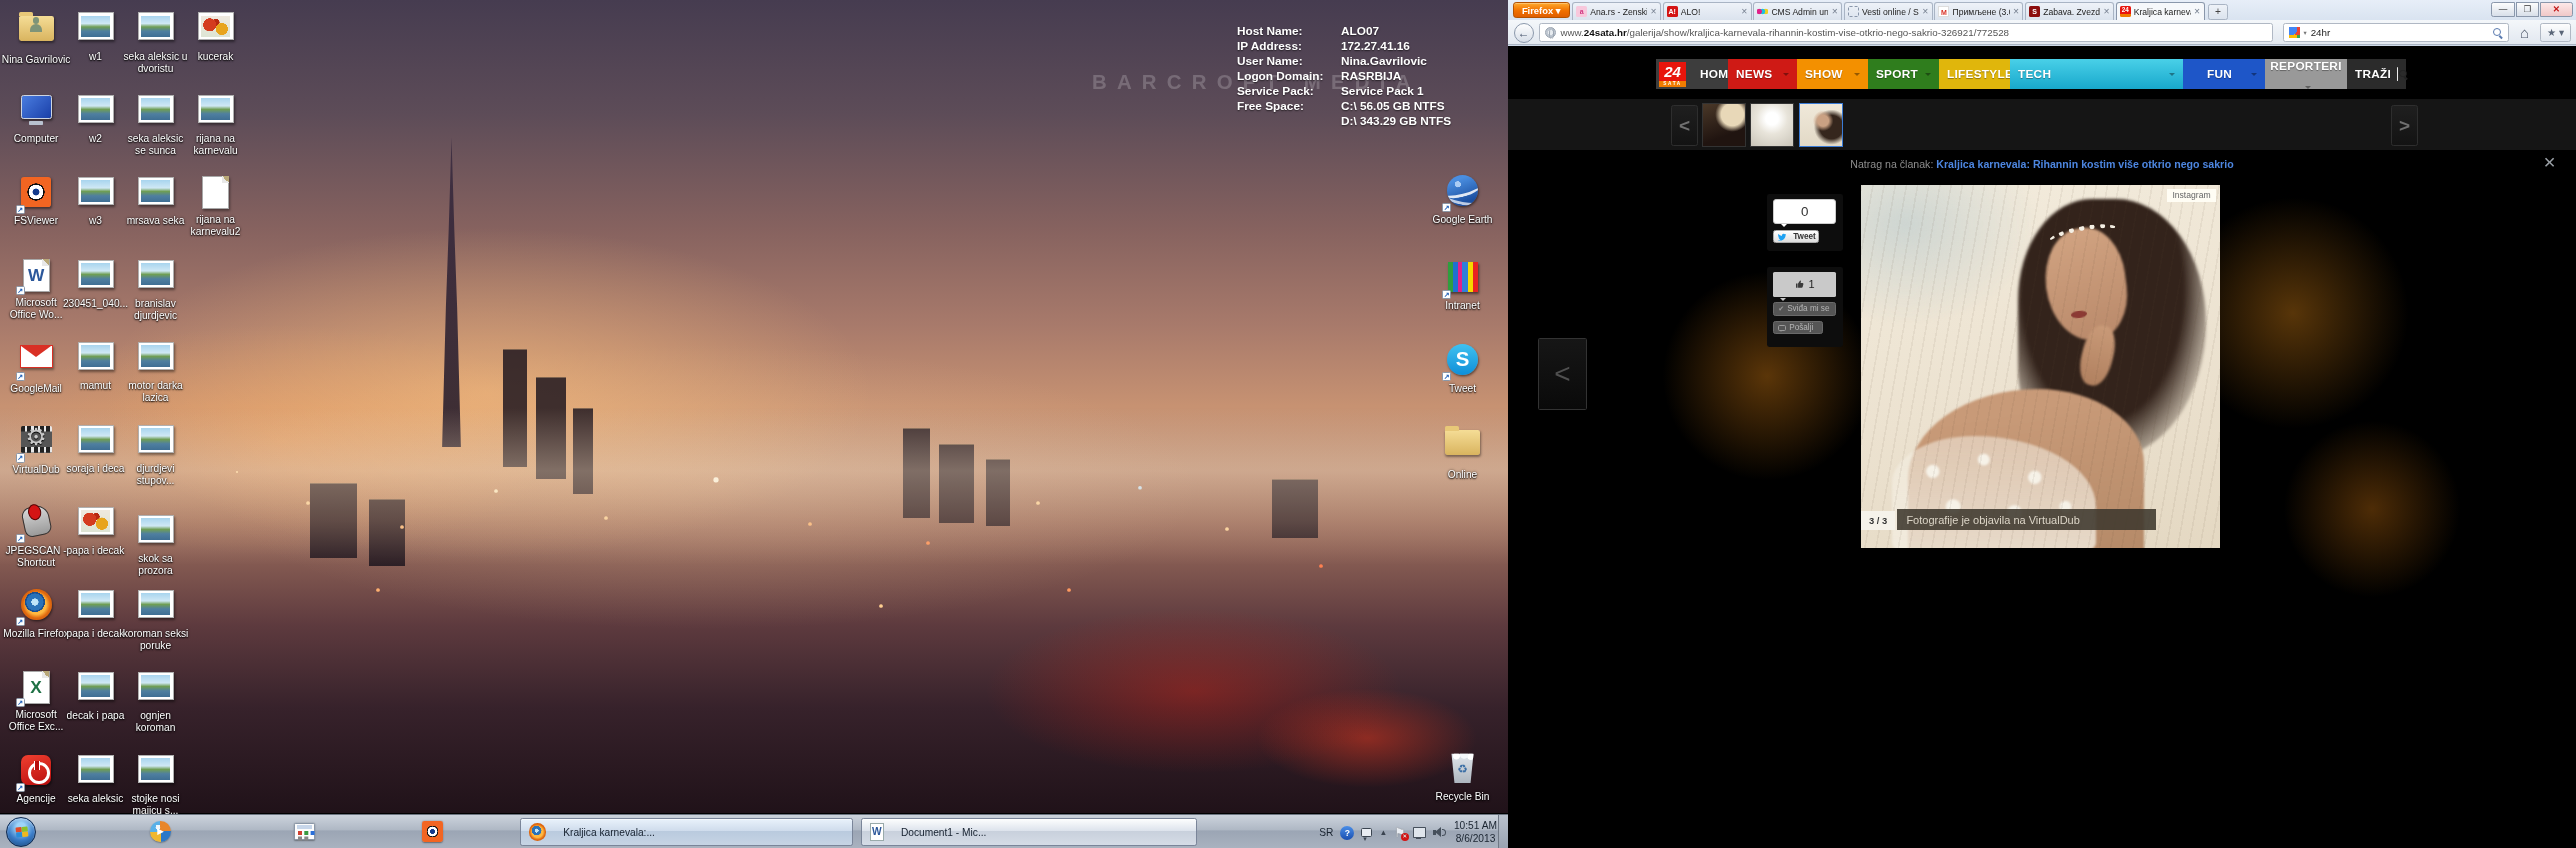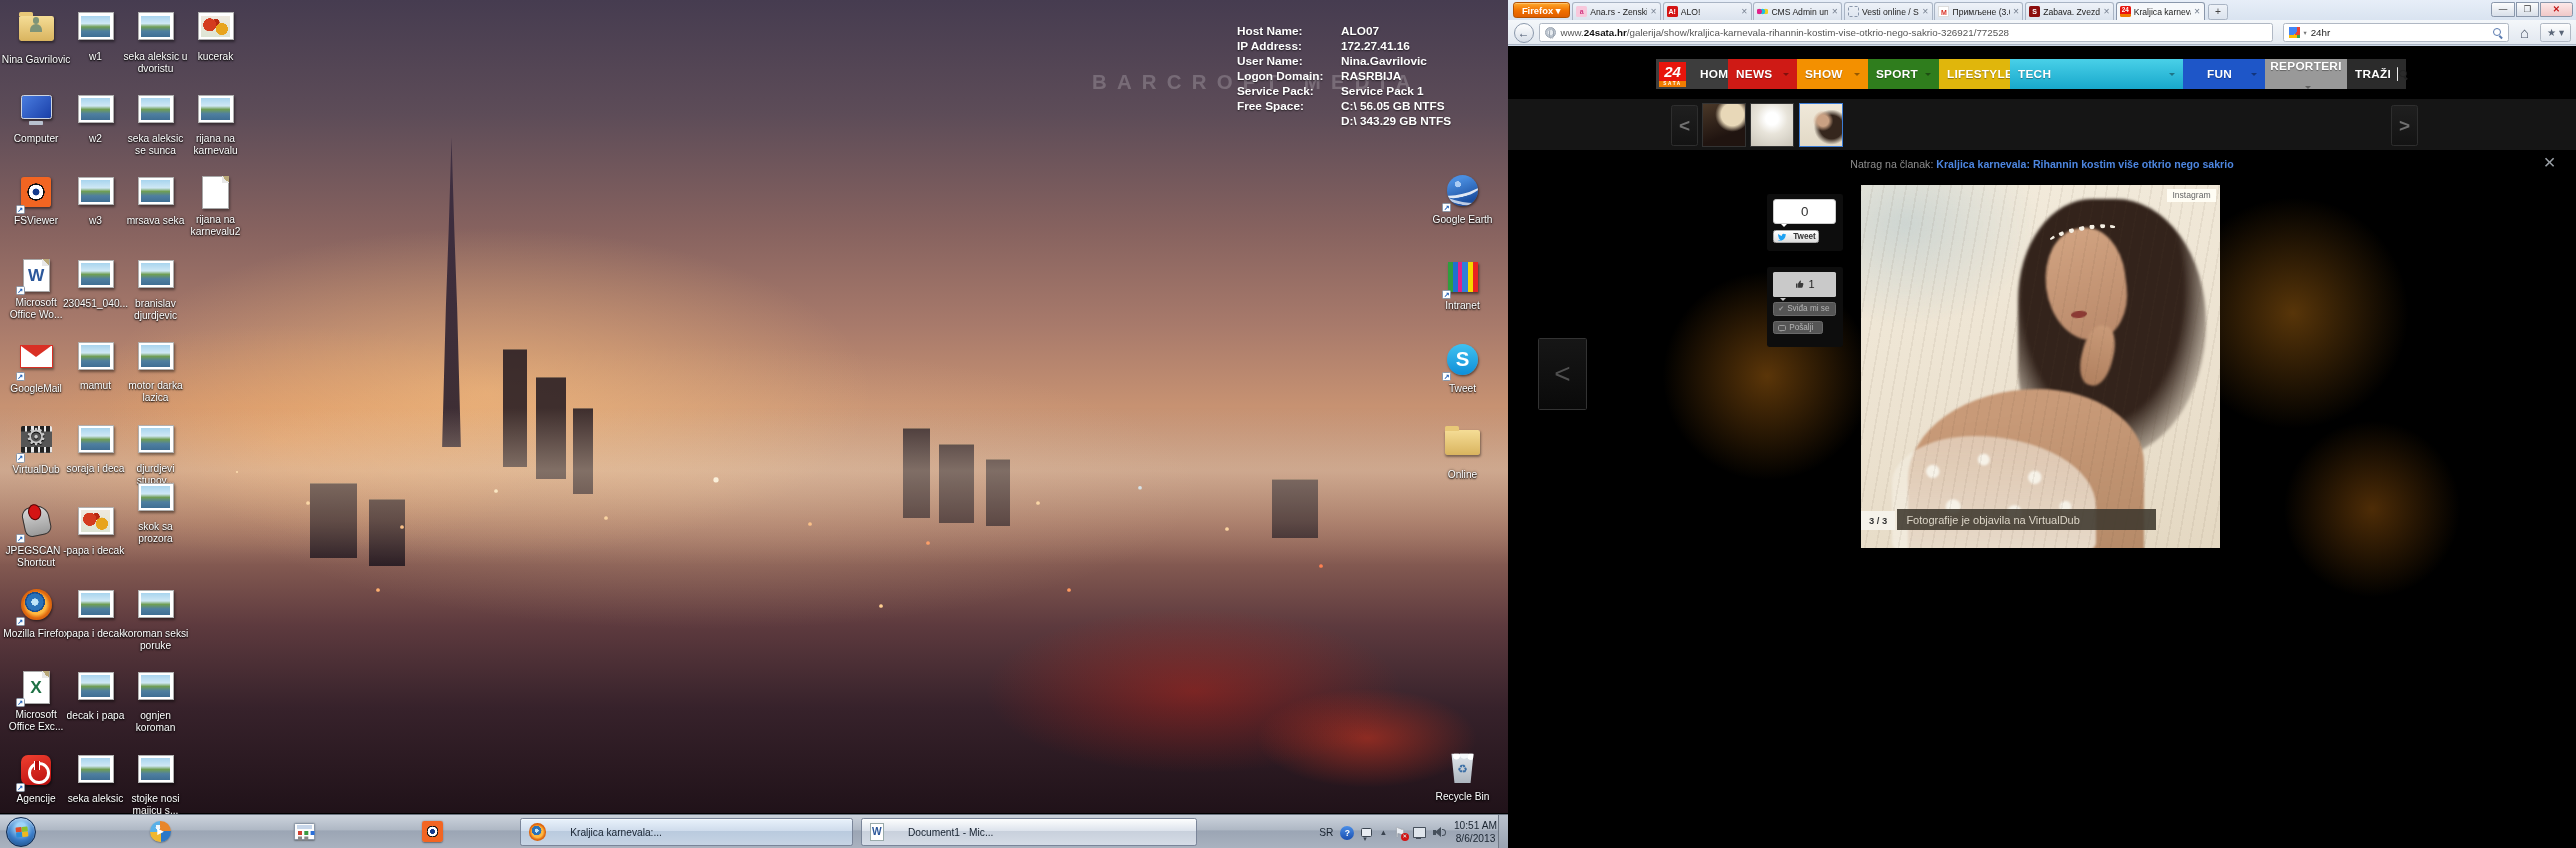--- a/index.html
+++ b/index.html
@@ -146,21 +146,21 @@
   .appwin { display:inline-block; width:20.4px; height:17.3px; margin-top:2.4px; background:#fdfdfd;
     border:0.8px solid #8a97a8; border-radius:1.6px; position:relative; box-shadow:0 0.8px 1.6px rgba(0,0,0,.35); }
   .appwin::before { content:""; position:absolute; left:1.6px; top:1.6px; right:1.6px; height:3.1px; background:#c7d6ea; }
   .appwin::after { content:""; position:absolute; left:2.4px; top:7px; width:3.9px; height:3.9px; background:#d04030;
     box-shadow:6.3px 0 0 #3a9a40, 12.6px 0 0 #2a6fd8, 0 5.5px 0 #888, 6.3px 5.5px 0 #888; }
   .fstone { display:inline-block; width:20.4px; height:20.4px; margin-top:0.8px; border-radius:2.4px;
     background:radial-gradient(circle at 50% 50%, #123a8c 0 15%, #fff 16% 33%, #111 34% 39%, #f26522 40%);
     box-shadow:0 0.8px 1.6px rgba(0,0,0,.4); }
   .tb-task { position:absolute; top:3.1px; height:28px; border-radius:2.4px; border:0.8px solid #7a8599;
     background:linear-gradient(180deg,#fdfefe,#dde3ec 45%,#c8d0dc 46%,#d5dce6); display:flex;
-    align-items:center; padding:0 7.9px; gap:24px; font-size:10.2px; color:#15202e; overflow:hidden;
+    align-items:center; padding:0 7.9px; gap:17px; font-size:10.2px; color:#15202e; overflow:hidden;
     box-shadow:inset 0 0.8px 0 rgba(255,255,255,.8); white-space:nowrap; }
   .tb-task.active { background:linear-gradient(180deg,#e9f2fb,#cfdcec 45%,#b9cade 46%,#c6d4e4); }
   .tico-ffx { width:17.3px; height:17.3px; flex:0 0 17.3px; border-radius:50%;
     background:radial-gradient(circle at 45% 42%, #bfe4f8 0 14%, #2a72b8 15% 34%, transparent 35%),
       radial-gradient(circle at 50% 50%, #ffb840 0 44%, #e06a10 62%, #c2490a 100%); }
   .tico-word { width:14px; height:17.3px; flex:0 0 14px; background:#fff; border:0.8px solid #9aa;
     color:#2b579a; font-weight:bold; font-size:10.2px; line-height:15.7px; text-align:center; }
   #tray { position:absolute; right:11px; top:0; height:35px; display:flex; align-items:center; gap:7px;
     color:#1a2430; font-size:10.2px; }
   .tr-help { width:14px; height:14px; border-radius:50%; background:linear-gradient(#4a8ee8,#1a4fb0);
@@ -539,21 +539,21 @@
           <span class="sc">↗</span>
         </div>
         <div class="lbl">JPEGSCAN - Shortcut</div>
       </div>
       <div class="di" style="left: 61px; top: 504px;">
         <div class="icw">
           <span class="ph fl"></span>
         </div>
         <div class="lbl">papa i decak</div>
       </div>
-      <div class="di" style="left: 121px; top: 480px;">
+      <div class="di" style="left: 121px; top: 512px;">
         <div class="icw">
           <span class="ph"></span>
         </div>
         <div class="lbl">skok sa prozora</div>
       </div>
       <div class="di" style="left: 1.6px; top: 587px;">
         <div class="icw">
           <span class="ffx"></span>
           <span class="sc">↗</span>
         </div>

